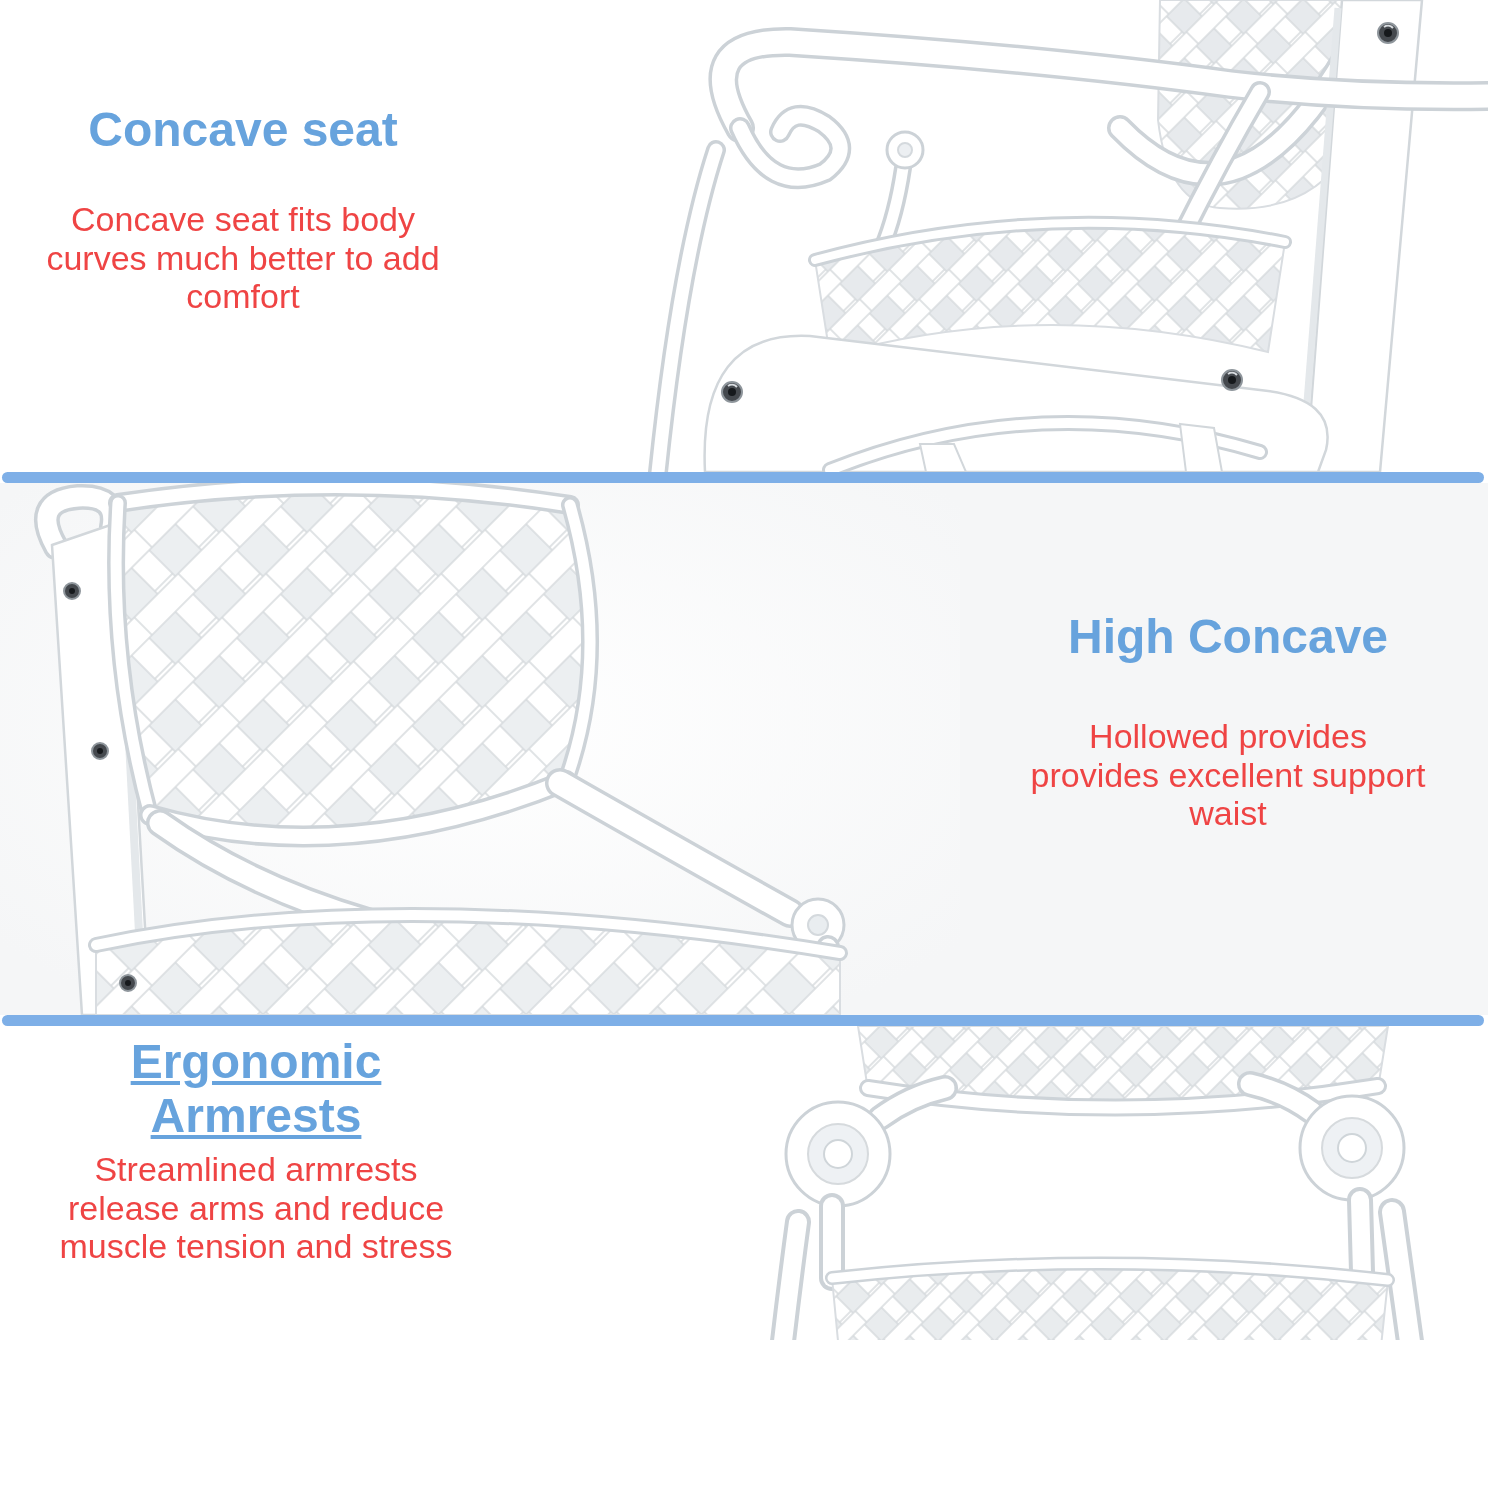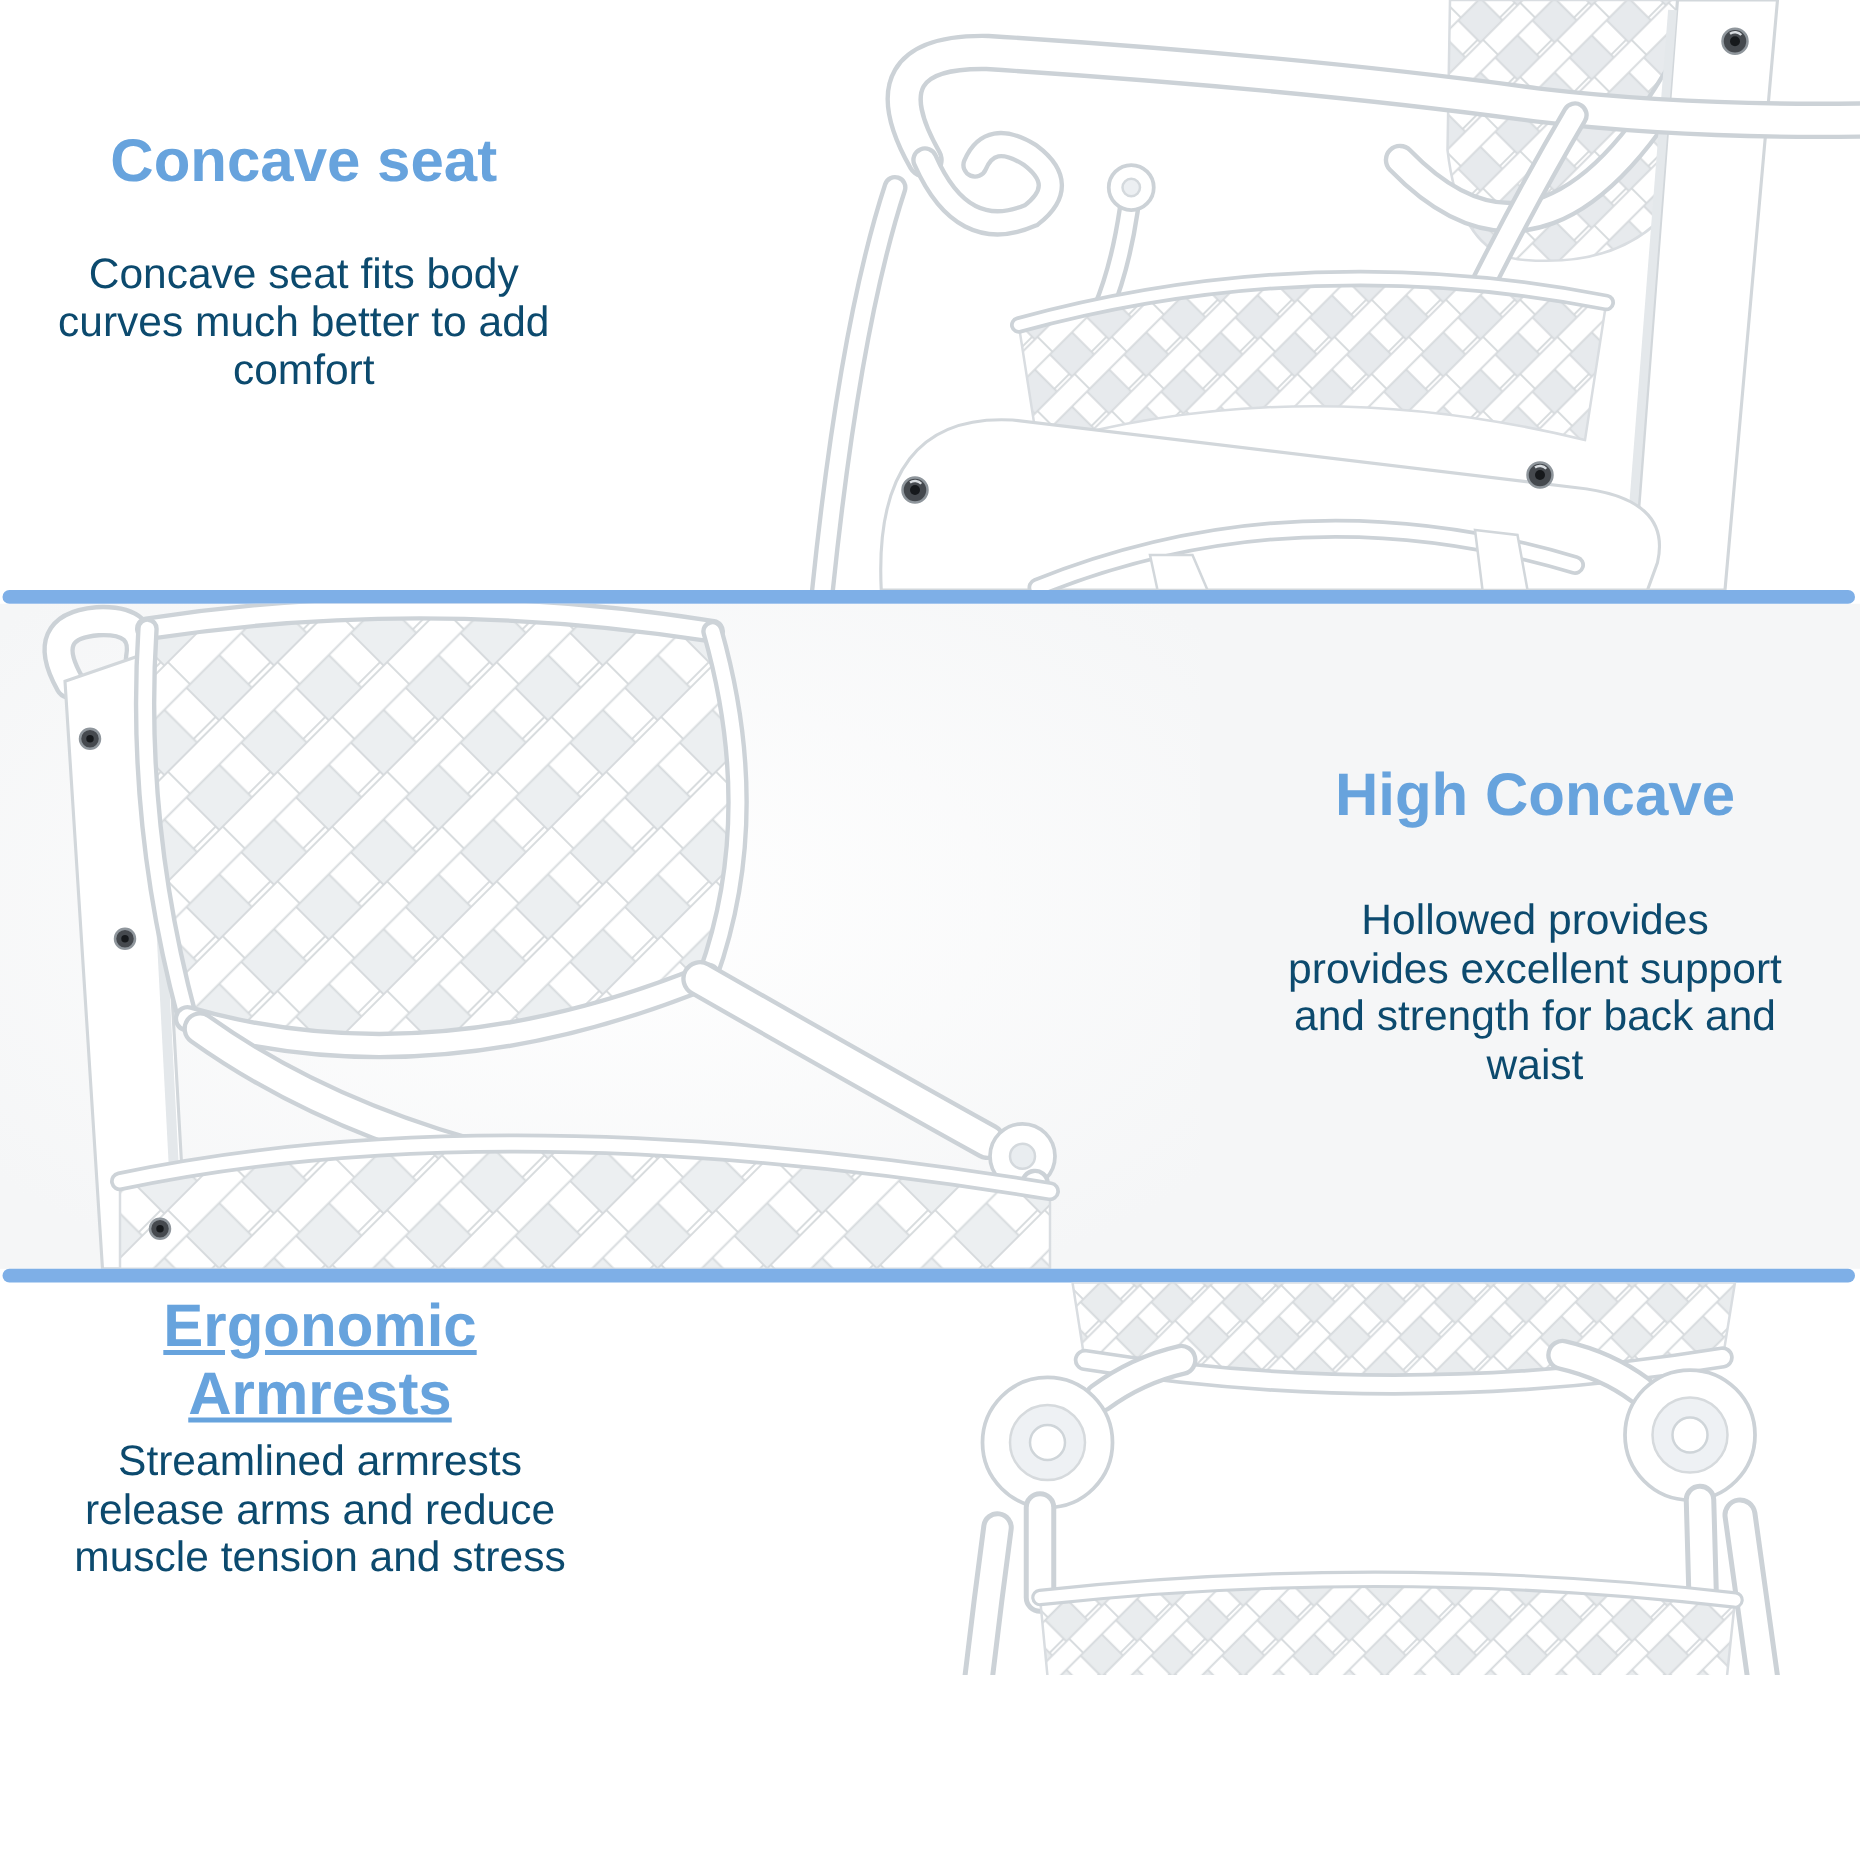--- a/index.html
+++ b/index.html
@@ -12,21 +12,21 @@
   .divider{
     position:absolute;left:2px;width:1482px;height:11px;border-radius:6px;
     background:#7eafe7;
   }
   .heading{
     position:absolute;width:450px;text-align:center;
     font-size:48px;font-weight:bold;line-height:54px;color:#67a3dd;
   }
   .bodytext{
     position:absolute;width:450px;text-align:center;
-    font-size:34px;line-height:38.5px;color:#0c4a6e;
+    font-size:34px;line-height:38.5px;color:#ef4444;
   }
   .bodytext span{display:block;}
   .photo{position:absolute;}
 </style>
 </head>
 <body>
 
 <div id="canvas">
 
   <div class="band mid-band"></div>
@@ -114,21 +114,20 @@
     </g>
   </svg>
 
   <div class="divider" style="top:472px;"></div>
 
   <div class="heading" style="left:1003px;top:610px;">High Concave</div>
 
   <div class="bodytext" style="left:1003px;top:717px;">
     <span>Hollowed provides</span>
     <span>provides excellent support</span>
-    <span>and strength for back and</span>
     <span>waist</span>
   </div>
 
   <svg class="photo" style="left:0;top:483px;" width="960" height="532" viewBox="0 0 960 532">
     <defs>
       <pattern id="lat2" width="62" height="62" patternUnits="userSpaceOnUse" patternTransform="rotate(45)">
         <rect width="62" height="62" fill="#eceff1"></rect>
         <rect x="0" y="4" width="62" height="25" fill="#ffffff" stroke="#d6dadd" stroke-width="1.5"></rect>
         <rect x="4" y="0" width="25" height="62" fill="#ffffff" stroke="#d6dadd" stroke-width="1.5"></rect>
       </pattern>

